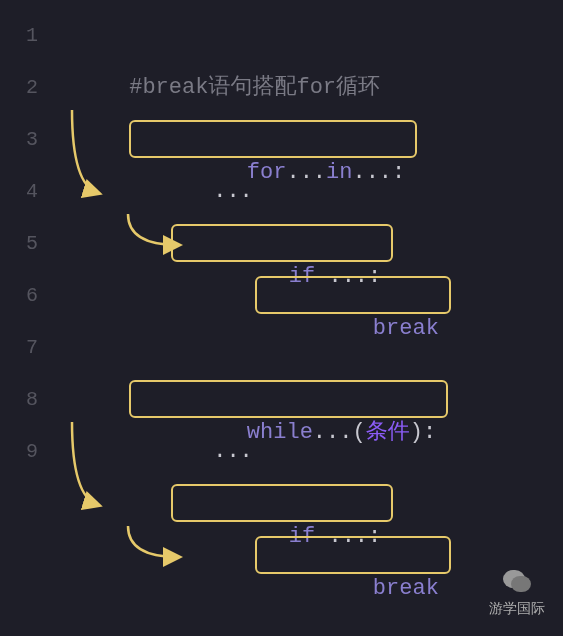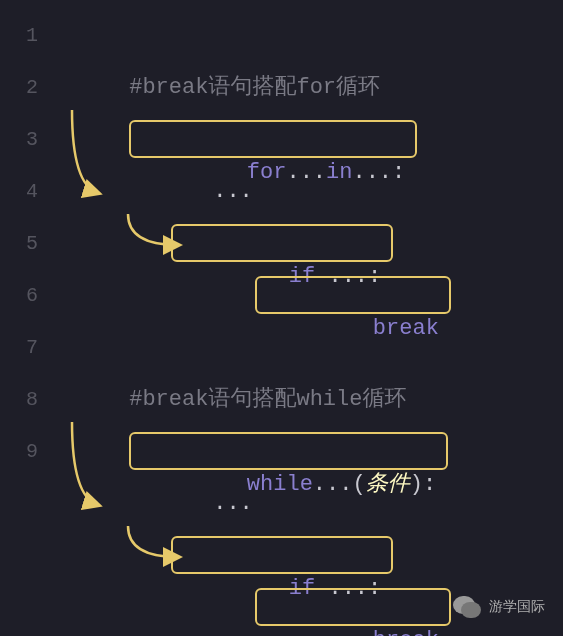--- a/index.html
+++ b/index.html
@@ -34,21 +34,21 @@
   }
   .line {
     height: 52px;
     line-height: 52px;
     white-space: pre;
     position: relative;
   }
   .comment { color: #7a7a85; }
   .keyword { color: #8a7fcf; }
   .ellipsis { color: #c8c8d0; }
-  .condition { color: #fef9c3; font-style: italic; }
+  .condition { color: #8b5cf6; }
   .punct { color: #c8c8d0; }
   .box {
     display: inline-block;
     border: 2px solid #e6c96a;
     border-radius: 6px;
     padding: 0 10px;
     height: 38px;
     line-height: 34px;
     vertical-align: middle;
   }
@@ -62,20 +62,21 @@
   .watermark {
     position: absolute;
     right: 18px;
     bottom: 18px;
     display: flex;
     align-items: center;
     gap: 8px;
     color: #b0b0b0;
     font-family: sans-serif;
     font-size: 14px;
+    flex-direction: column;
   }
   .wm-icon {
     width: 28px;
     height: 22px;
     position: relative;
   }
   .bubble {
     position: absolute;
     border-radius: 50% / 55%;
     background: #888;
@@ -125,23 +126,20 @@
     </div>
 
     <div class="line pad3">
       <span class="box">
         <span class="keyword">break</span>
       </span>
     </div>
 
     <div class="line"></div>
 
-    <div class="line">
-      <span class="comment">#break语句搭配while循环</span>
-    </div>
 
     <div class="line">
       <span class="box">
         <span class="keyword">while</span><span class="ellipsis">...</span><span class="punct">(</span><span class="condition">条件</span><span class="punct">)</span><span class="punct">:</span>
       </span>
     </div>
 
     <div class="line pad2">
       <span class="ellipsis">...</span>
     </div>

